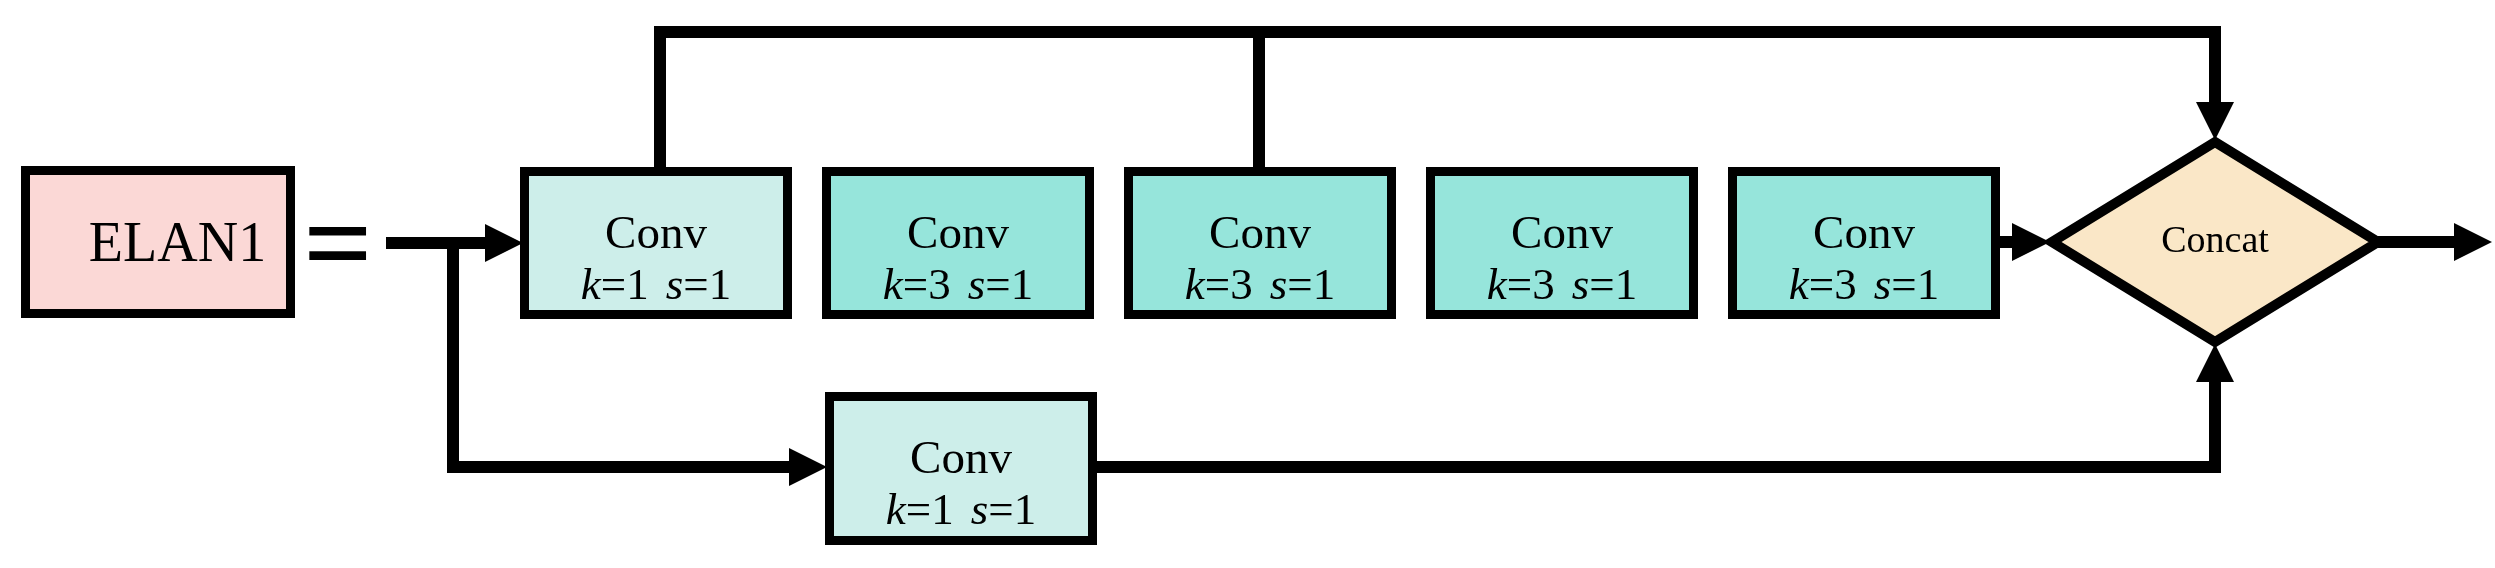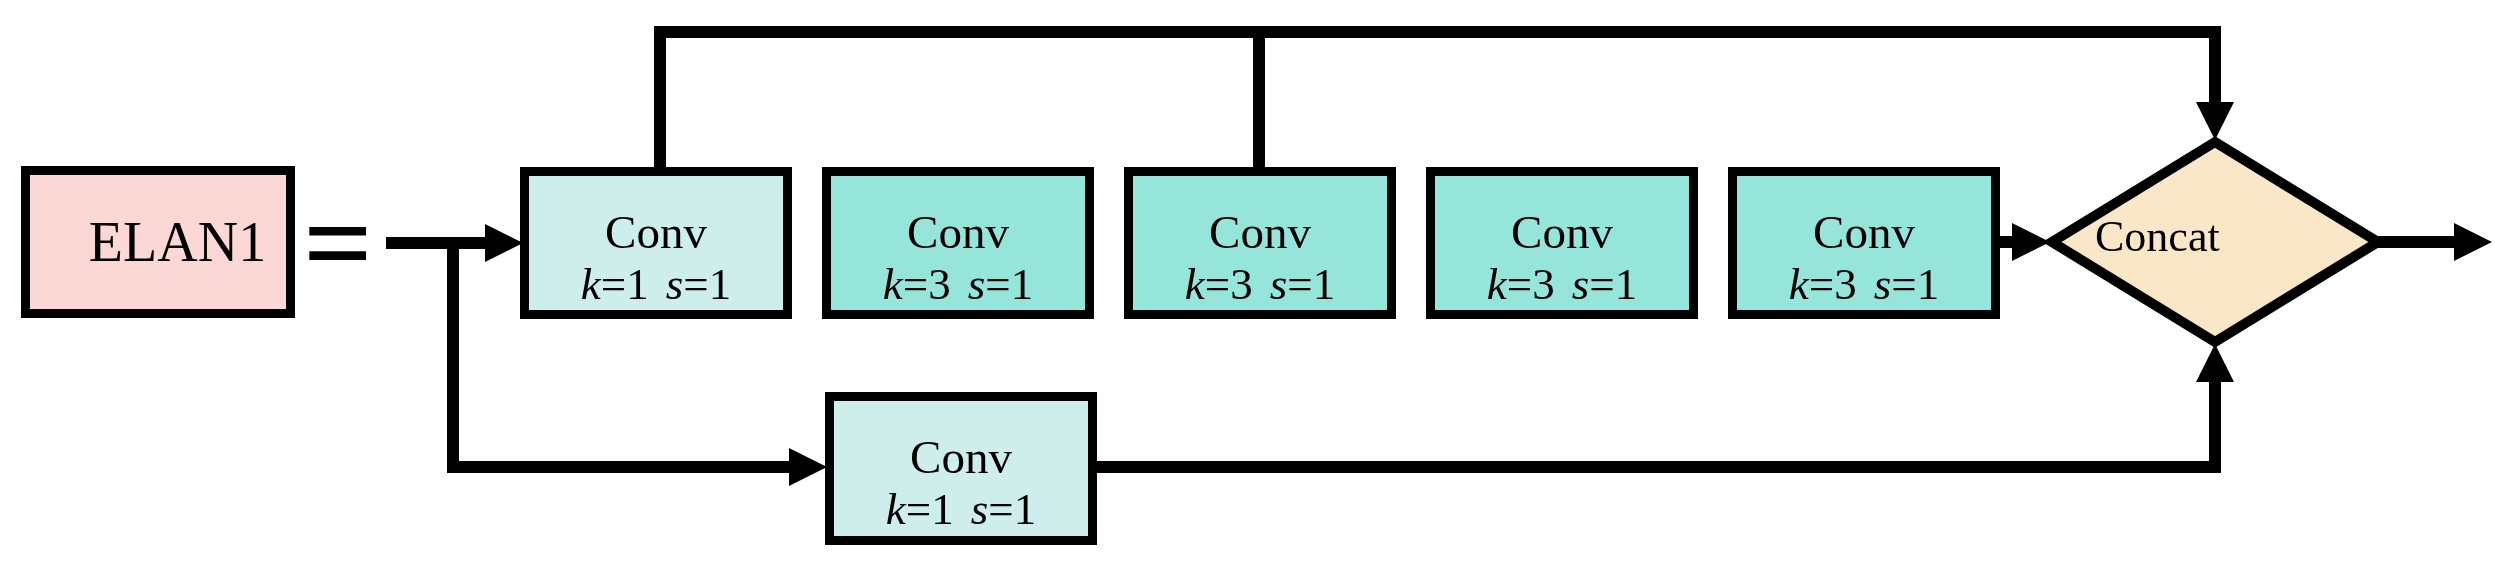--- a/index.html
+++ b/index.html
@@ -26,22 +26,22 @@
   .box-title{font-size:47px;margin-top:29px;}
   .box-params{font-size:45px;display:flex;gap:17px;}
   .box-params i{font-style:italic;}
   .elan{font-size:56px;}
   .equals{
     position:absolute;left:292px;top:168px;width:92px;height:150px;
     display:flex;align-items:center;justify-content:center;
     font-size:122px;font-weight:bold;color:#000;
   }
   .concat-label{
-    position:absolute;left:2095px;top:211px;width:240px;
-    text-align:left;font-size:44px;color:#000;
+    position:absolute;left:2095px;top:217px;width:240px;
+    text-align:center;font-size:38px;color:#000;
   }
   
   .row-top{top:167px;width:272px;height:152px;}
   #conv1{left:520px;} #conv2{left:822px;} #conv3{left:1124px;}
   #conv4{left:1426px;} #conv5{left:1728px;}
   #elan-box{left:21px;top:166px;width:274px;height:152px;}
   #bypass-box{left:825px;top:392px;width:272px;height:153px;}
 </style>
 </head>
 <body>

